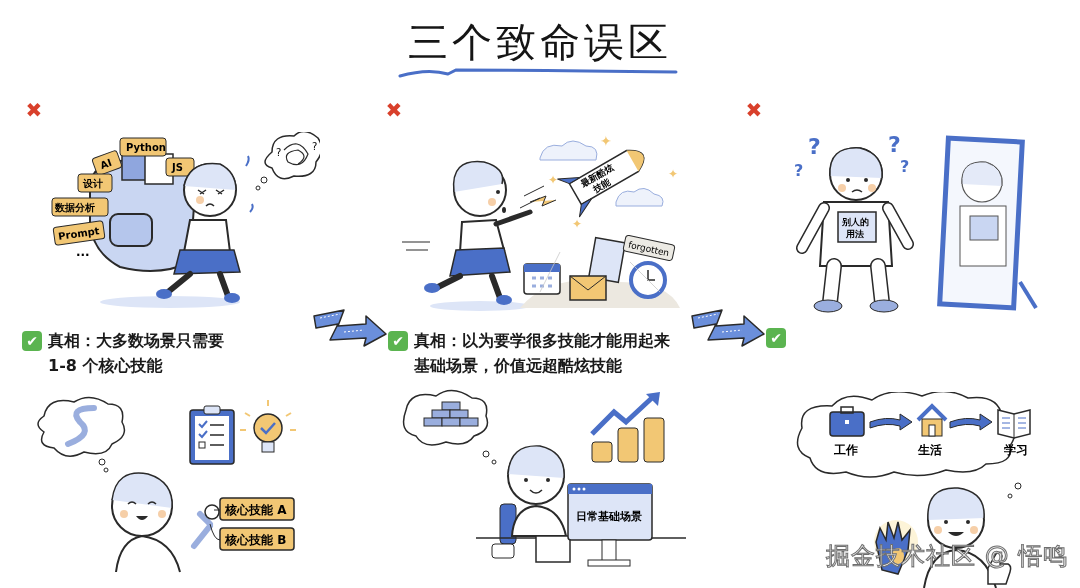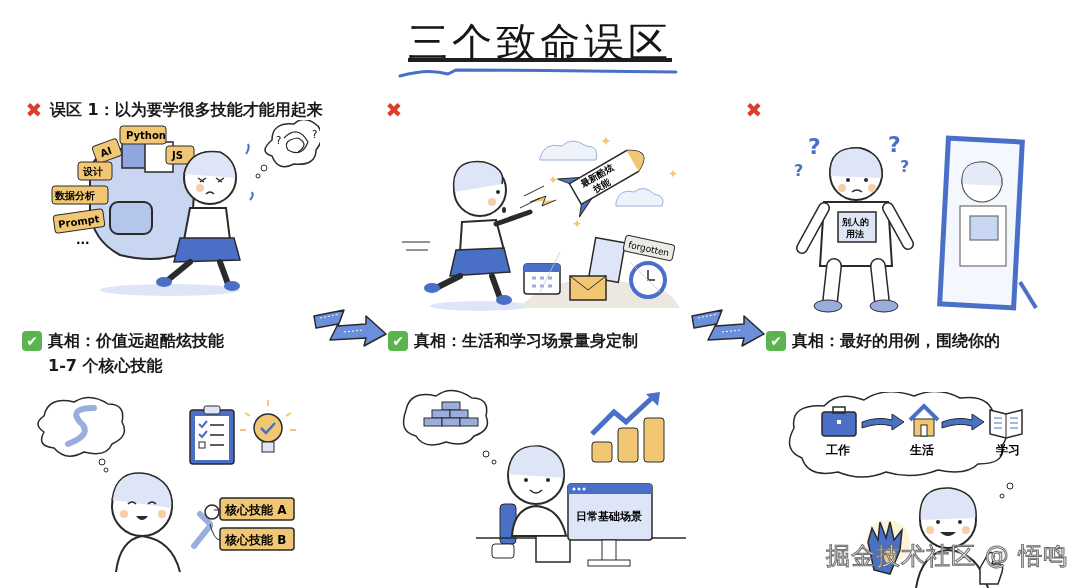--- a/index.html
+++ b/index.html
@@ -1,19 +1,19 @@
 <!DOCTYPE html>
 <html><head>
 <meta charset="utf-8">
 <style>
   * { box-sizing: border-box; margin: 0; padding: 0; }
   html, body { width: 1080px; height: 588px; overflow: hidden; background: #ffffff; }
   body { font-family: "DejaVu Sans", "Liberation Sans", sans-serif; color: #1f1f1f; position: relative; }
 
-  .title-wrap { position: absolute; left: 380px; top: 4px; width: 320px; height: 80px; text-align: center; text-decoration: underline; }
+  .title-wrap { position: absolute; left: 380px; top: 4px; width: 320px; height: 80px; text-align: center; }
   .title { font-family: "DejaVu Sans", sans-serif; font-size: 40px; font-weight: normal; letter-spacing: 4px; color: #151515; line-height: 60px; margin-top: 8px; }
   .title-underline { position: absolute; left: 18px; top: 62px; width: 280px; height: 14px; }
 
   .col { position: absolute; top: 92px; width: 360px; height: 496px; }
   .col-1 { left: 0; }
   .col-2 { left: 370px; }
   .col-3 { left: 720px; }
 
   .myth { position: absolute; left: 24px; top: 6px; display: flex; align-items: center; gap: 6px; font-size: 16px; font-weight: bold; color: #1a1a1a; white-space: nowrap; }
   .col-2 .myth { left: 14px; }
@@ -42,24 +42,23 @@
 <div class="title-wrap">
   <div class="title">三个致命误区</div>
   <svg class="title-underline" viewBox="0 0 280 14">
     <path d="M2 10 Q30 2 50 8 L58 4 Q150 4 278 6" stroke="#4a6fc7" stroke-width="3" fill="none" stroke-linecap="round"></path>
   </svg>
 </div>
 
 <section class="col col-1">
   <div class="myth">
     <span class="x-icon">✖</span>
-    <span>误区 1：以为要学很多技能才能用起来</span>
-  </div>
-
-  <div class="illus" style="left:50px; top:28px;text-decoration:underline;">
+  </div>
+
+  <div class="illus" style="left:50px; top:40px;text-decoration:underline;">
     <svg width="270" height="180" viewBox="0 0 270 180">
 
       <ellipse cx="120" cy="170" rx="70" ry="6" fill="#dde5f7"></ellipse>
 
       <path d="M40 55 Q40 30 80 28 L120 28 Q145 30 145 60 L140 130 Q110 145 70 135 Q42 120 40 90 Z" fill="#c9d6f2" stroke="#2a2a2a" stroke-width="2"></path>
       <rect x="60" y="82" width="42" height="32" rx="8" fill="#b5c6ec" stroke="#2a2a2a" stroke-width="2"></rect>
       <rect x="72" y="18" width="30" height="30" fill="#8fa6de" stroke="#2a2a2a" stroke-width="1.5"></rect>
       <rect x="95" y="22" width="28" height="30" fill="#ffffff" stroke="#2a2a2a" stroke-width="1.5"></rect>
 
       <g class="tag-text" font-size="10">
@@ -99,23 +98,23 @@
           <text x="262" y="18" font-size="10">?</text>
         <circle cx="214" cy="48" r="3" fill="#fff" stroke="#2a2a2a"></circle>
           <circle cx="208" cy="56" r="2" fill="#fff" stroke="#2a2a2a"></circle>
       </g>
     </svg>
   </div>
 
   <div class="truth">
     <div class="truth-row">
       <span class="check-icon">✔</span>
-      <span>真相：价值远超酷炫技能</span>
+      <span>真相：大多数场景只需要</span>
     </div>
-    <div class="truth-line2">1-7 个核心技能</div>
+    <div class="truth-line2">1-8 个核心技能</div>
   </div>
 
   <div class="illus" style="left:24px; top:304px;">
     <svg width="290" height="196" viewBox="0 0 290 196">
 
       <path d="M20 20 q4 -20 30 -14 q16 -10 34 2 q18 0 14 18 q8 14 -10 22 q-6 14 -28 8 q-18 10 -30 -4 q-18 -2 -10 -16 q-12 -8 0 -16z" fill="#fff" stroke="#2a2a2a" stroke-width="1.5"></path>
       <path d="M70 12 q-26 0 -14 14 q14 12 -12 22" stroke="#9aaede" stroke-width="6" fill="none" stroke-linecap="round"></path>
       <circle cx="78" cy="66" r="3" fill="#fff" stroke="#2a2a2a"></circle>
         <circle cx="82" cy="74" r="2" fill="#fff" stroke="#2a2a2a"></circle>
 
@@ -224,22 +223,23 @@
         <rect x="224" y="108" width="50" height="16" rx="3" fill="#eceae4" stroke="#2a2a2a" transform="rotate(12 249 116)"></rect>
         <text x="228" y="120" font-size="9" transform="rotate(12 249 116)">forgotten</text>
       </g>
       <path d="M140 160 l20 -40 M230 130 l30 30" stroke="#c9c9c9" stroke-width="0.8"></path>
     </svg>
   </div>
 
   <div class="truth">
     <div class="truth-row">
       <span class="check-icon">✔</span>
-      <span>真相：生活和学习场景量身定制</span>
+      <span>真相：以为要学很多技能才能用起来</span>
     </div>
+    <div class="truth-line2">基础场景，价值远超酷炫技能</div>
   </div>
 
   <div class="illus" style="left:26px; top:296px;text-decoration:underline;">
     <svg width="290" height="196" viewBox="0 0 290 196">
 
       <path d="M10 22 q4 -20 30 -14 q16 -12 36 2 q18 0 14 18 q6 14 -12 20 q-8 12 -28 6 q-22 8 -30 -6 q-18 -4 -10 -26z" fill="#fff" stroke="#2a2a2a" stroke-width="1.5"></path>
       <g fill="#9aaede" stroke="#2a2a2a" stroke-width="1">
         <rect x="46" y="14" width="18" height="8"></rect>
         <rect x="36" y="22" width="18" height="8"></rect>
           <rect x="54" y="22" width="18" height="8"></rect>
@@ -325,25 +325,24 @@
         <path d="M182 52 Q180 28 206 30 Q224 36 222 54" fill="#e4eaf8" stroke="#555"></path>
         <rect x="180" y="74" width="46" height="60" fill="#fff" stroke="#555"></rect>
         <rect x="190" y="84" width="28" height="24" fill="#c9d6f2" stroke="#555"></rect>
       </g>
     </svg>
   </div>
 
   <div class="truth">
     <div class="truth-row">
       <span class="check-icon">✔</span>
-      <span>真相：最好的用例，围绕你的</span>
     </div>
   </div>
 
-  <div class="illus" style="left:62px; top:300px;">
+  <div class="illus" style="left:70px; top:300px;">
     <svg width="270" height="196" viewBox="0 0 270 196">
 
       <path d="M12 36 q-4 -24 30 -22 q14 -16 40 -6 q20 -14 50 -4 q24 -10 46 2 q30 -4 34 18 q22 8 8 30 q4 18 -24 18 q-12 12 -40 6 q-26 10 -52 2 q-24 10 -48 0 q-30 6 -36 -14 q-20 -8 -8 -30z" fill="#fff" stroke="#2a2a2a" stroke-width="1.5"></path>
       <g>
         <g>
           <rect x="40" y="20" width="34" height="24" rx="3" fill="#4a6fc7" stroke="#2a2a2a" stroke-width="1.5"></rect>
           <rect x="51" y="15" width="12" height="6" fill="none" stroke="#2a2a2a" stroke-width="1.5"></rect>
           <rect x="55" y="28" width="4" height="4" fill="#fff"></rect>
         </g>
         <text x="44" y="62" font-size="12" class="tag-text">工作</text>

